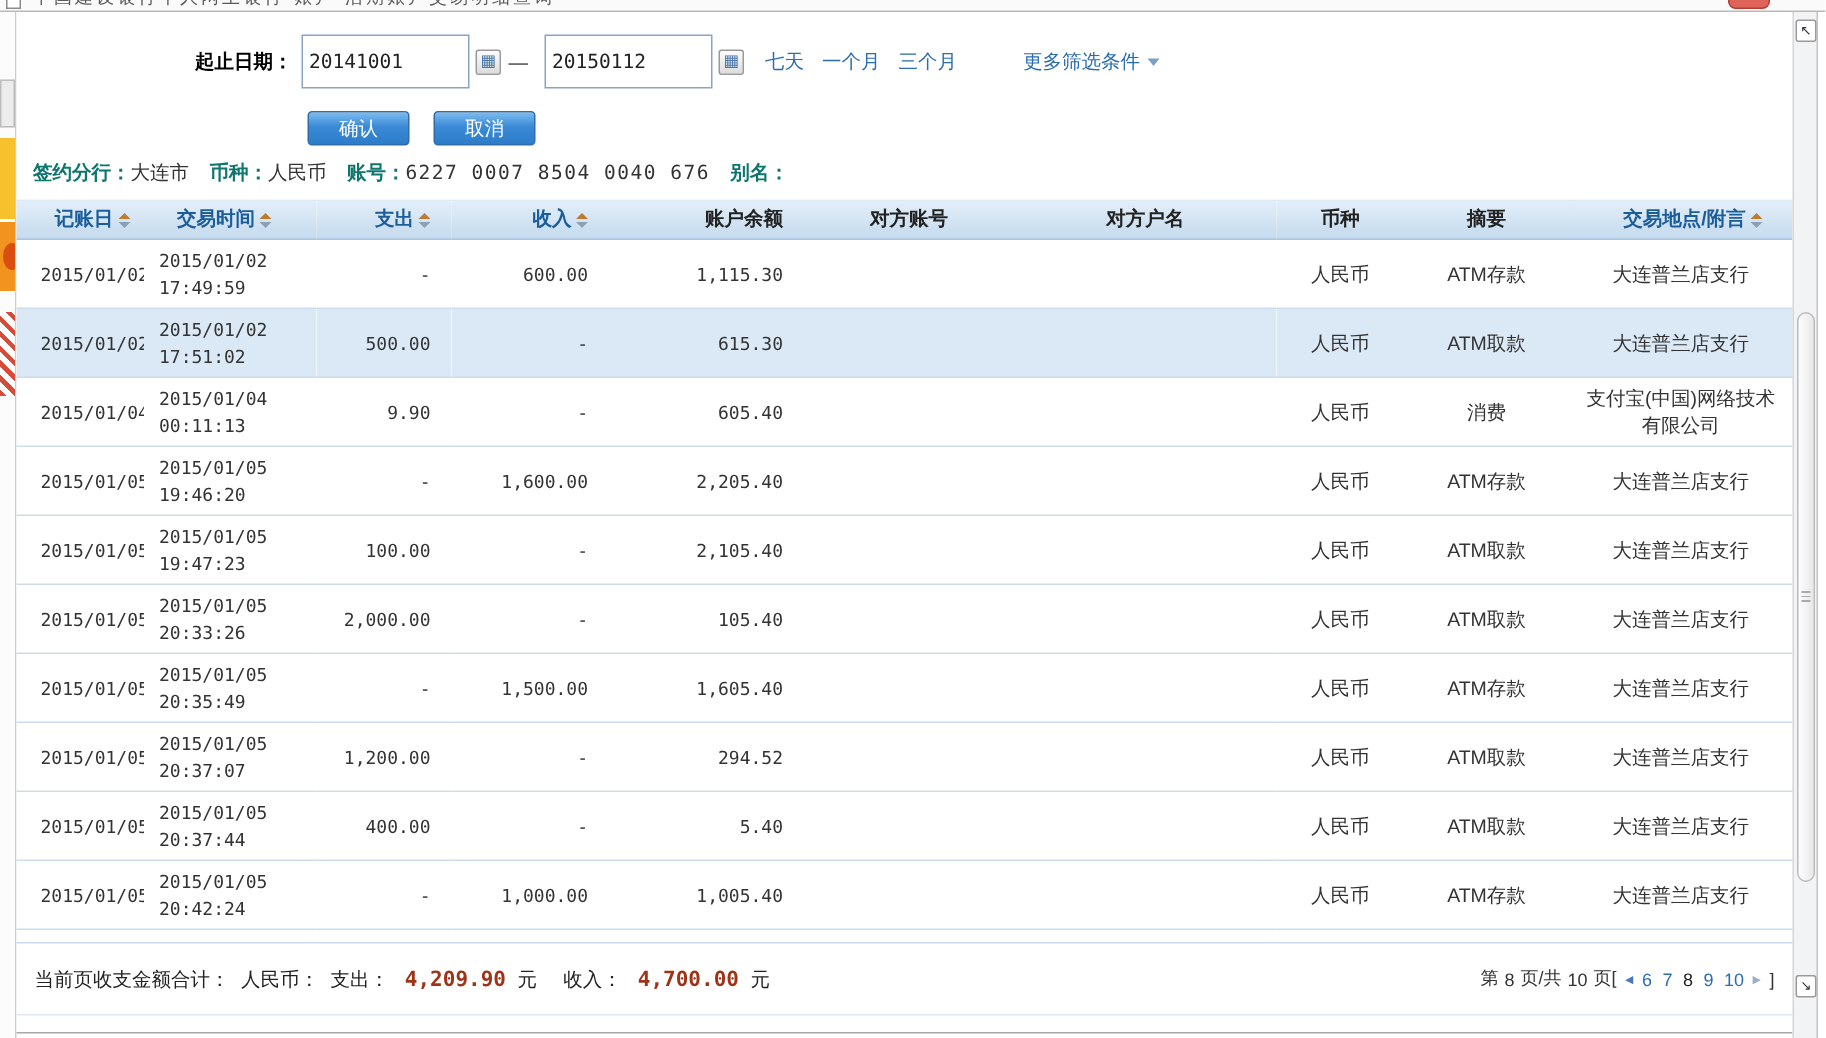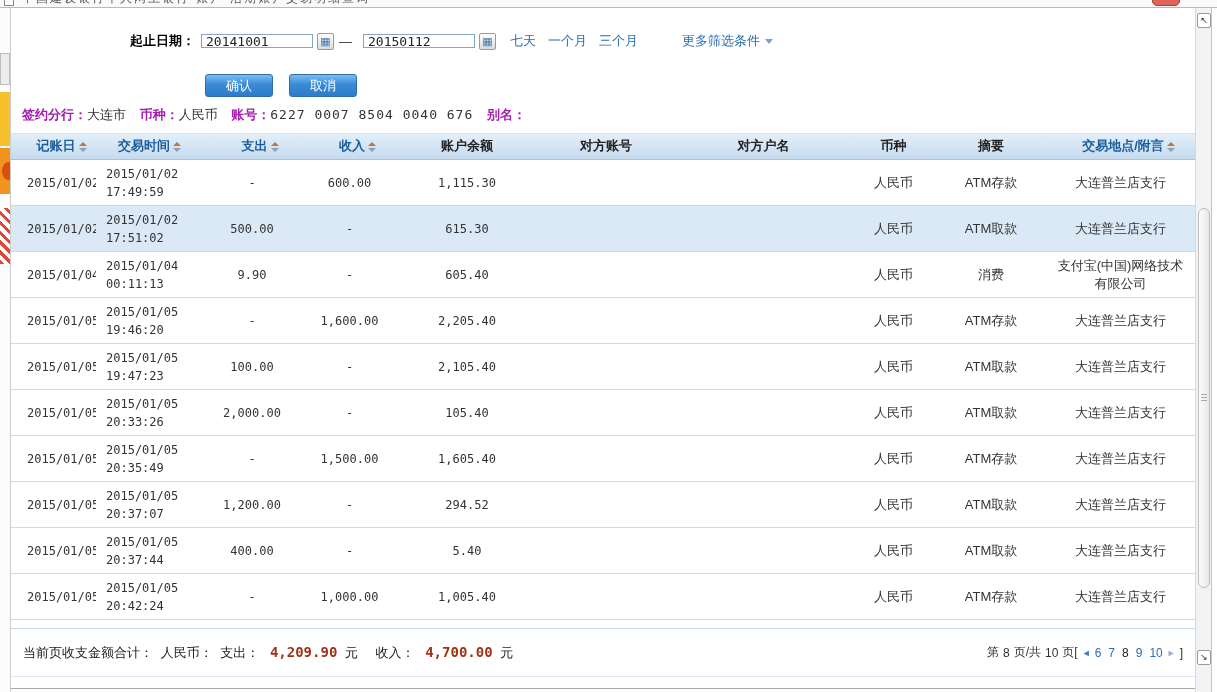--- a/index.html
+++ b/index.html
@@ -20,53 +20,53 @@
   .frag-orange { top:140px; height:46px; background:#f2921f; }
   .frag-orange::after { content:""; position:absolute; left:2px; top:14px; width:12px; height:18px; border-radius:50%; background:#d94f10; }
   .frag-red    { top:200px; height:56px; background:repeating-linear-gradient(45deg,#d84a3a 0 3px,#ffffff 3px 7px); }
 
   
   .panel { position:absolute; left:11px; top:8px; width:1184px; height:681px; background:#fff; border-bottom:1px solid #a8a8a8; }
 
   
   .filter-row { position:absolute; left:0; top:22px; height:22px; width:100%; display:flex; align-items:center; font-size:13px; }
   .flabel { margin-left:119px; font-weight:bold; color:#000; }
-  .date-input { width:112px; height:14px; border:1px solid #88a5c6; margin-left:6px; padding:0 4px; font-size:13px; font-family:"DejaVu Sans Mono","Liberation Mono",monospace; color:#222; }
+  .date-input { width:112px; height:36px; border:1px solid #88a5c6; margin-left:6px; padding:0 4px; font-size:13px; font-family:"DejaVu Sans Mono","Liberation Mono",monospace; color:#222; }
   .cal-btn { width:17px; height:17px; margin-left:4px; border:1px solid #9a9a9a; background:linear-gradient(#fdfdfd,#dcdcdc); border-radius:2px; font-size:11px; line-height:13px; color:#4a77a8; cursor:pointer; padding:0; text-align:center; }
   .dash { margin:0 5px; color:#333; }
   .qlink { color:#2a6db0; text-decoration:none; margin-left:12px; cursor:pointer; }
   .qlink:first-of-type { margin-left:14px; }
   .more-link { color:#2a6db0; text-decoration:none; margin-left:44px; cursor:pointer; display:inline-flex; align-items:center; }
   .caret { width:0; height:0; border-left:4px solid transparent; border-right:4px solid transparent; border-top:5px solid #7ba0c8; margin-left:5px; }
 
   
   .btns { position:absolute; left:194px; top:66px; display:flex; gap:16px; }
   .blue-btn { width:68px; height:23px; border:1px solid #2e6da8; border-radius:3px; background:linear-gradient(#7cbcf0,#3a8ad6 45%,#2d7cc9); color:#fff; font-size:13px; cursor:pointer; font-family:inherit; }
 
   
   .account-line { position:absolute; left:11px; top:98px; font-size:13px; color:#333; white-space:nowrap; }
-  .account-line b { color:#a21caf; margin-left:10px;text-align:right; }
+  .account-line b { color:#0f766e; margin-left:10px;text-align:right; }
   .account-line b:first-child { margin-left:0; }
   .acct-num { font-family:"DejaVu Sans Mono","Liberation Mono",monospace; letter-spacing:1px; }
 
   
   .txn-table { position:absolute; left:0; top:124px; width:1184px; border-collapse:collapse; table-layout:fixed; }
   .txn-table thead th { height:27px; background:linear-gradient(#e3eff9,#c4daee); border-top:1px solid #fff; border-bottom:1px solid #a9c4de; font-size:13px; font-weight:bold; color:#222; padding:0 6px; white-space:nowrap; }
   .txn-table thead th.sortable { color:#1b5d9b; cursor:pointer;padding-left:22px; }
   .sort { display:inline-block; vertical-align:middle; margin-left:3px; }
   .sort i { display:block; width:0; height:0; border-left:4px solid transparent; border-right:4px solid transparent; }
   .sort .up { border-bottom:4px solid #bf7a2e; margin-bottom:2px; }
   .sort .dn { border-top:4px solid #8aa0b5; }
   .txn-table tbody td { height:46px; border-bottom:1px solid #ccdcec; font-size:13px; color:#333; padding:0 6px; vertical-align:middle; overflow:hidden; }
   .txn-table tbody td.mono { font-size:12px; }
   .txn-table tbody td div { line-height:18px; }
   .txn-table tr.hl td { background:#dbe9f6; }
   .al-left   { text-align:left;margin-left:16px; }
   .al-center { text-align:center; }
-  .al-right  { text-align:center; padding-right:14px !important;margin-top:41px; }
+  .al-right  { text-align:right; padding-right:14px !important;margin-top:41px; }
   td.c0 { padding-left:16px !important; }
   td.c1 { padding-left:10px !important; }
 
   
   .footer-bar { position:absolute; left:0; top:620px; width:100%; height:49px; border-top:1px solid #c9d9ea; border-bottom:1px solid #dfe9f3; display:flex; align-items:center; justify-content:space-between; padding:0 12px; font-size:13px; color:#222; }
   .totals span { margin-right:4px; }
   .amt { color:#9e3317; font-weight:bold; font-size:14px; font-family:"DejaVu Sans Mono","Liberation Mono",monospace; margin:0 3px; }
   .pagination { font-size:12px; color:#333; display:flex; align-items:center; gap:4px; }
   .pg-arrow-left  { color:#4a7ab5; font-size:9px; cursor:pointer; }
   .pg-arrow-right { color:#9ab0c4; font-size:9px; cursor:pointer; }

